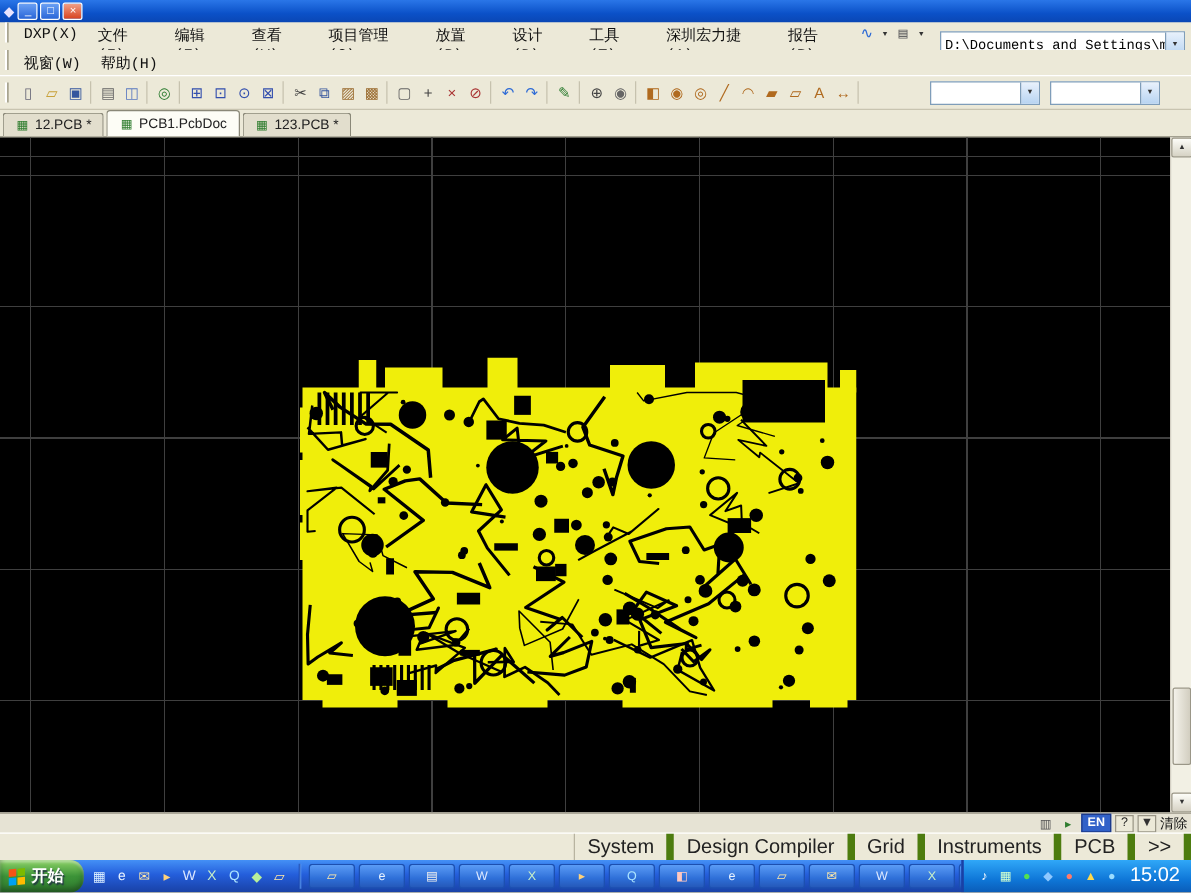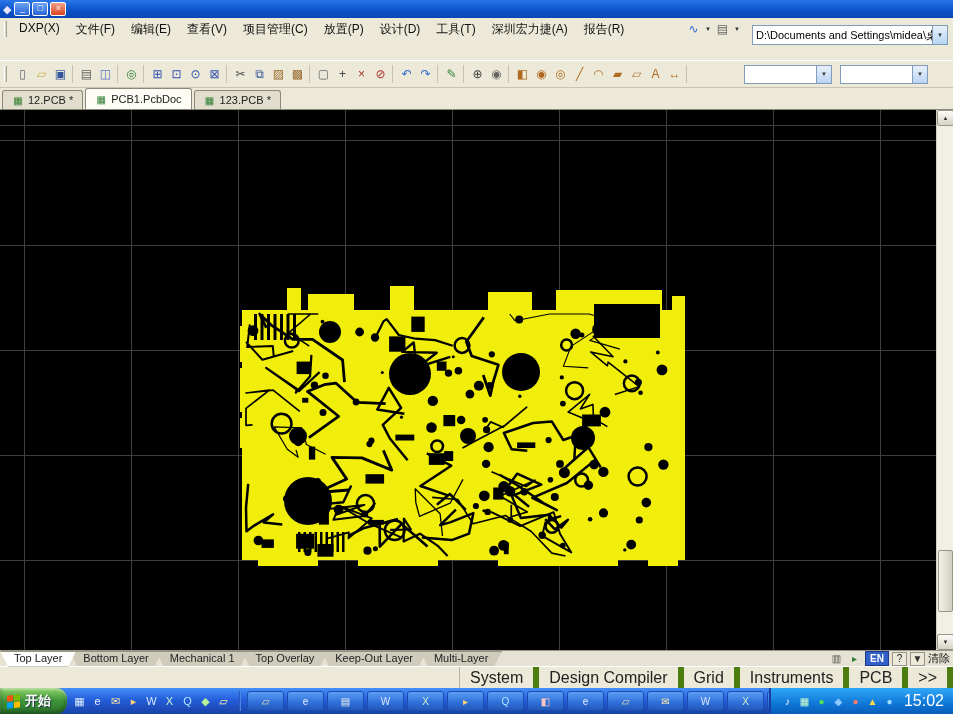--- a/index.html
+++ b/index.html
@@ -14,21 +14,21 @@
   .app-ico { font-size: 11px; color: #e8e4ff; margin-right: 3px; }
   .title-text { color: #fff; font: bold 11px "DejaVu Sans Mono", monospace; letter-spacing: 1px;
                 flex: 1; white-space: nowrap; overflow: hidden; }
   .win-btns { display: flex; gap: 2px; }
   .wbtn { width: 16px; height: 14px; border: 1px solid #fff; border-radius: 2px;
           background: linear-gradient(#6aa0f4, #2a66d8); color: #fff; font-size: 9px;
           line-height: 11px; text-align: center; }
   .wbtn.close { background: linear-gradient(#f0a088, #d8431f); }
 
   
-  .menubar { position: absolute; left: 0; right: 0; background: #ece9d8; display: flex; align-items: center; }
+  .menubar { position: absolute; left: 0; right: 0; background: #ece9d8; display: flex; align-items: flex-start; font-family: Liberation Mono, monospace; }
   .menubar.r1 { top: 18px; height: 22px; }
   .menubar.r2 { top: 40px; height: 20px; }
   .grip { width: 3px; height: 16px; margin: 0 4px; background: linear-gradient(90deg, #fff 40%, #a8a490 60%); }
   .menu-items { display: flex; }
   .menu-item { padding: 2px 8px; font-size: 12px; color: #111; cursor: default; }
   .menu-tools { display: flex; align-items: center; margin-left: auto; margin-right: 212px; gap: 1px; }
   .mini { width: 15px; height: 15px; display: inline-flex; align-items: center; justify-content: center; font-size: 10px; }
   .mini-arrow { font-size: 6px; width: 8px; display: inline-flex; justify-content: center; color: #333; }
   .combo { background: #fff; border: 1px solid #7f9db9; display: flex; align-items: center; height: 20px; font-size: 11px; }
   .combo-text { padding-left: 3px; flex: 1; white-space: nowrap; overflow: hidden; color: #000; }
@@ -163,20 +163,27 @@
         <span class="mini-arrow" style="color: rgb(51, 51, 51);">▼</span>
         <span class="icon" style="color: rgb(102, 102, 102);">▤</span>
         <span class="mini-arrow" style="color: rgb(51, 51, 51);">▼</span>
       </span>
     <div class="combo path-combo">
       <span class="combo-text">D:\Documents and Settings\midea\桌面</span>
       <span class="combo-btn" style="color: rgb(51, 51, 51);">▼</span>
     </div>
   </div>
 
+  <div class="menubar r2">
+    <span class="grip"></span>
+    <span class="menu-items">
+        <span class="menu-item">视窗(W)</span>
+        <span class="menu-item">帮助(H)</span>
+      </span>
+  </div>
 
   <div class="toolbar">
     <span class="grip"></span>
     <span class="tb-groups">
         <div class="tgroup">
           <span class="icon" style="color: rgb(102, 102, 119);">▯</span>
           <span class="icon" style="color: rgb(200, 162, 58);">▱</span>
           <span class="icon" style="color: rgb(53, 86, 158);">▣</span>
         </div>
         <div class="tgroup">
@@ -444,28 +451,20 @@
       </svg>
   </div>
 
   <div class="vscroll">
     <span class="sbtn up" style="color: rgb(51, 51, 51);">▲</span>
     <span class="sthumb"></span>
     <span class="sbtn down" style="color: rgb(51, 51, 51);">▼</span>
   </div>
 
   <div class="layerbar">
-    <span class="layer-tabs">
-        <span class="layer-tab active">Top Layer</span>
-        <span class="layer-tab">Bottom Layer</span>
-        <span class="layer-tab">Mechanical 1</span>
-        <span class="layer-tab">Top Overlay</span>
-        <span class="layer-tab">Keep-Out Layer</span>
-        <span class="layer-tab">Multi-Layer</span>
-      </span>
     <span class="lb-right">
       <span class="mini" style="color: rgb(85, 85, 85);">▥</span>
       <span class="mini" style="color: rgb(47, 125, 47);">▸</span>
       <span class="en-box">EN</span>
       <span class="lb-btn">?</span>
       <span class="lb-btn mini" style="color: rgb(51, 51, 51);">▼</span>
       <span class="clear-label">清除</span>
     </span>
   </div>
 

